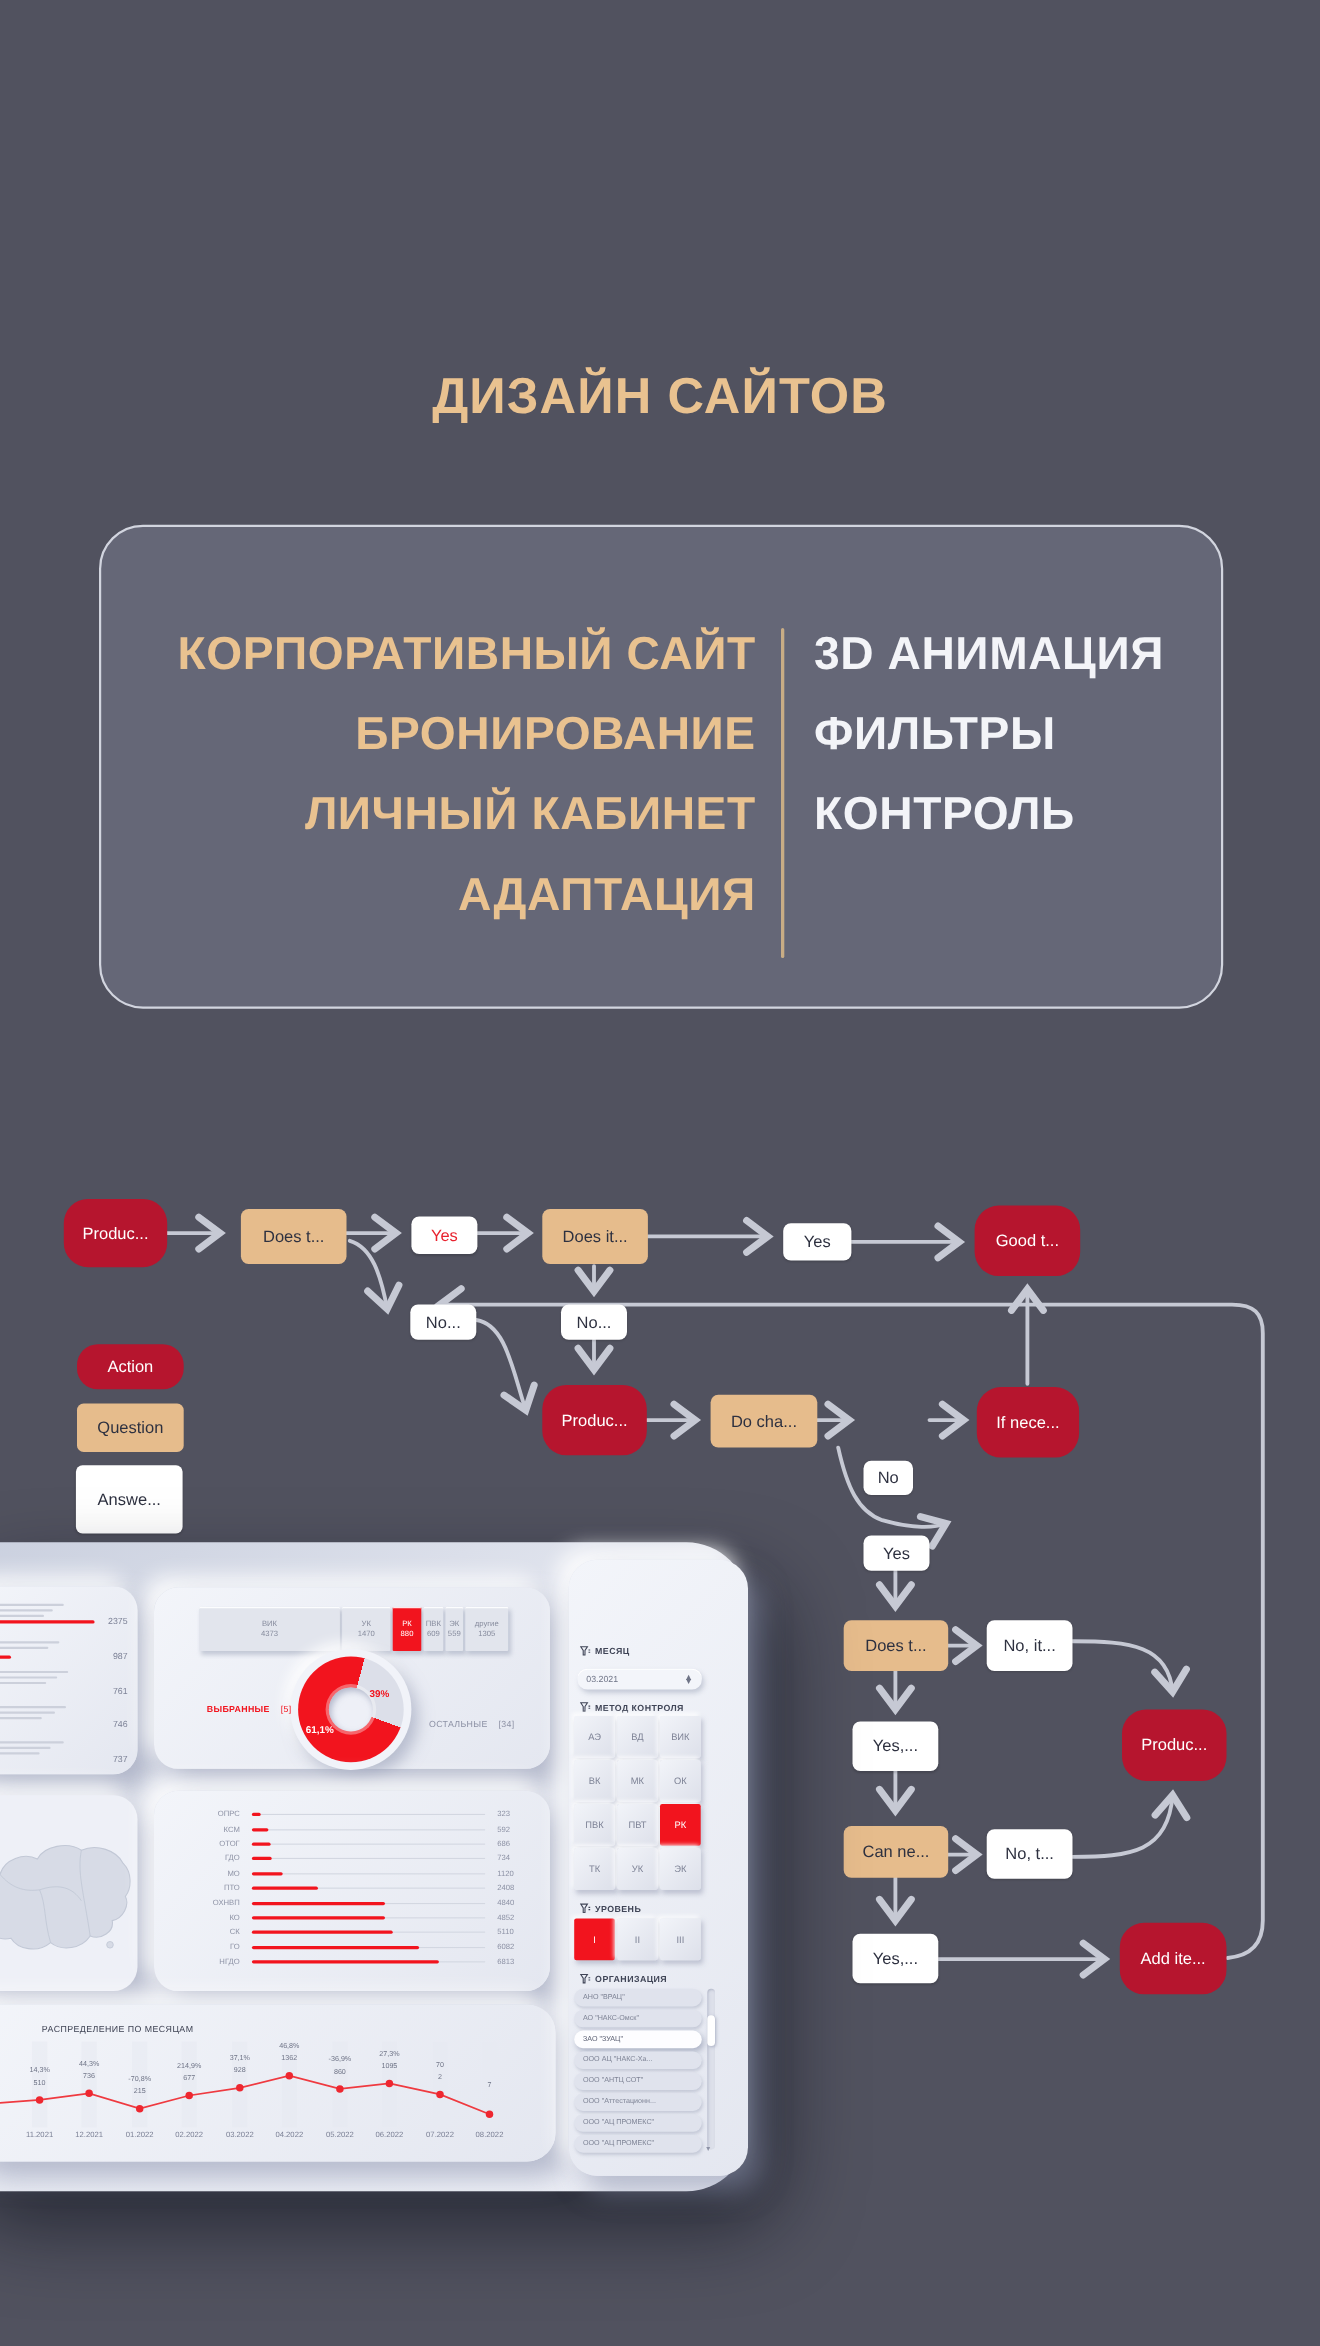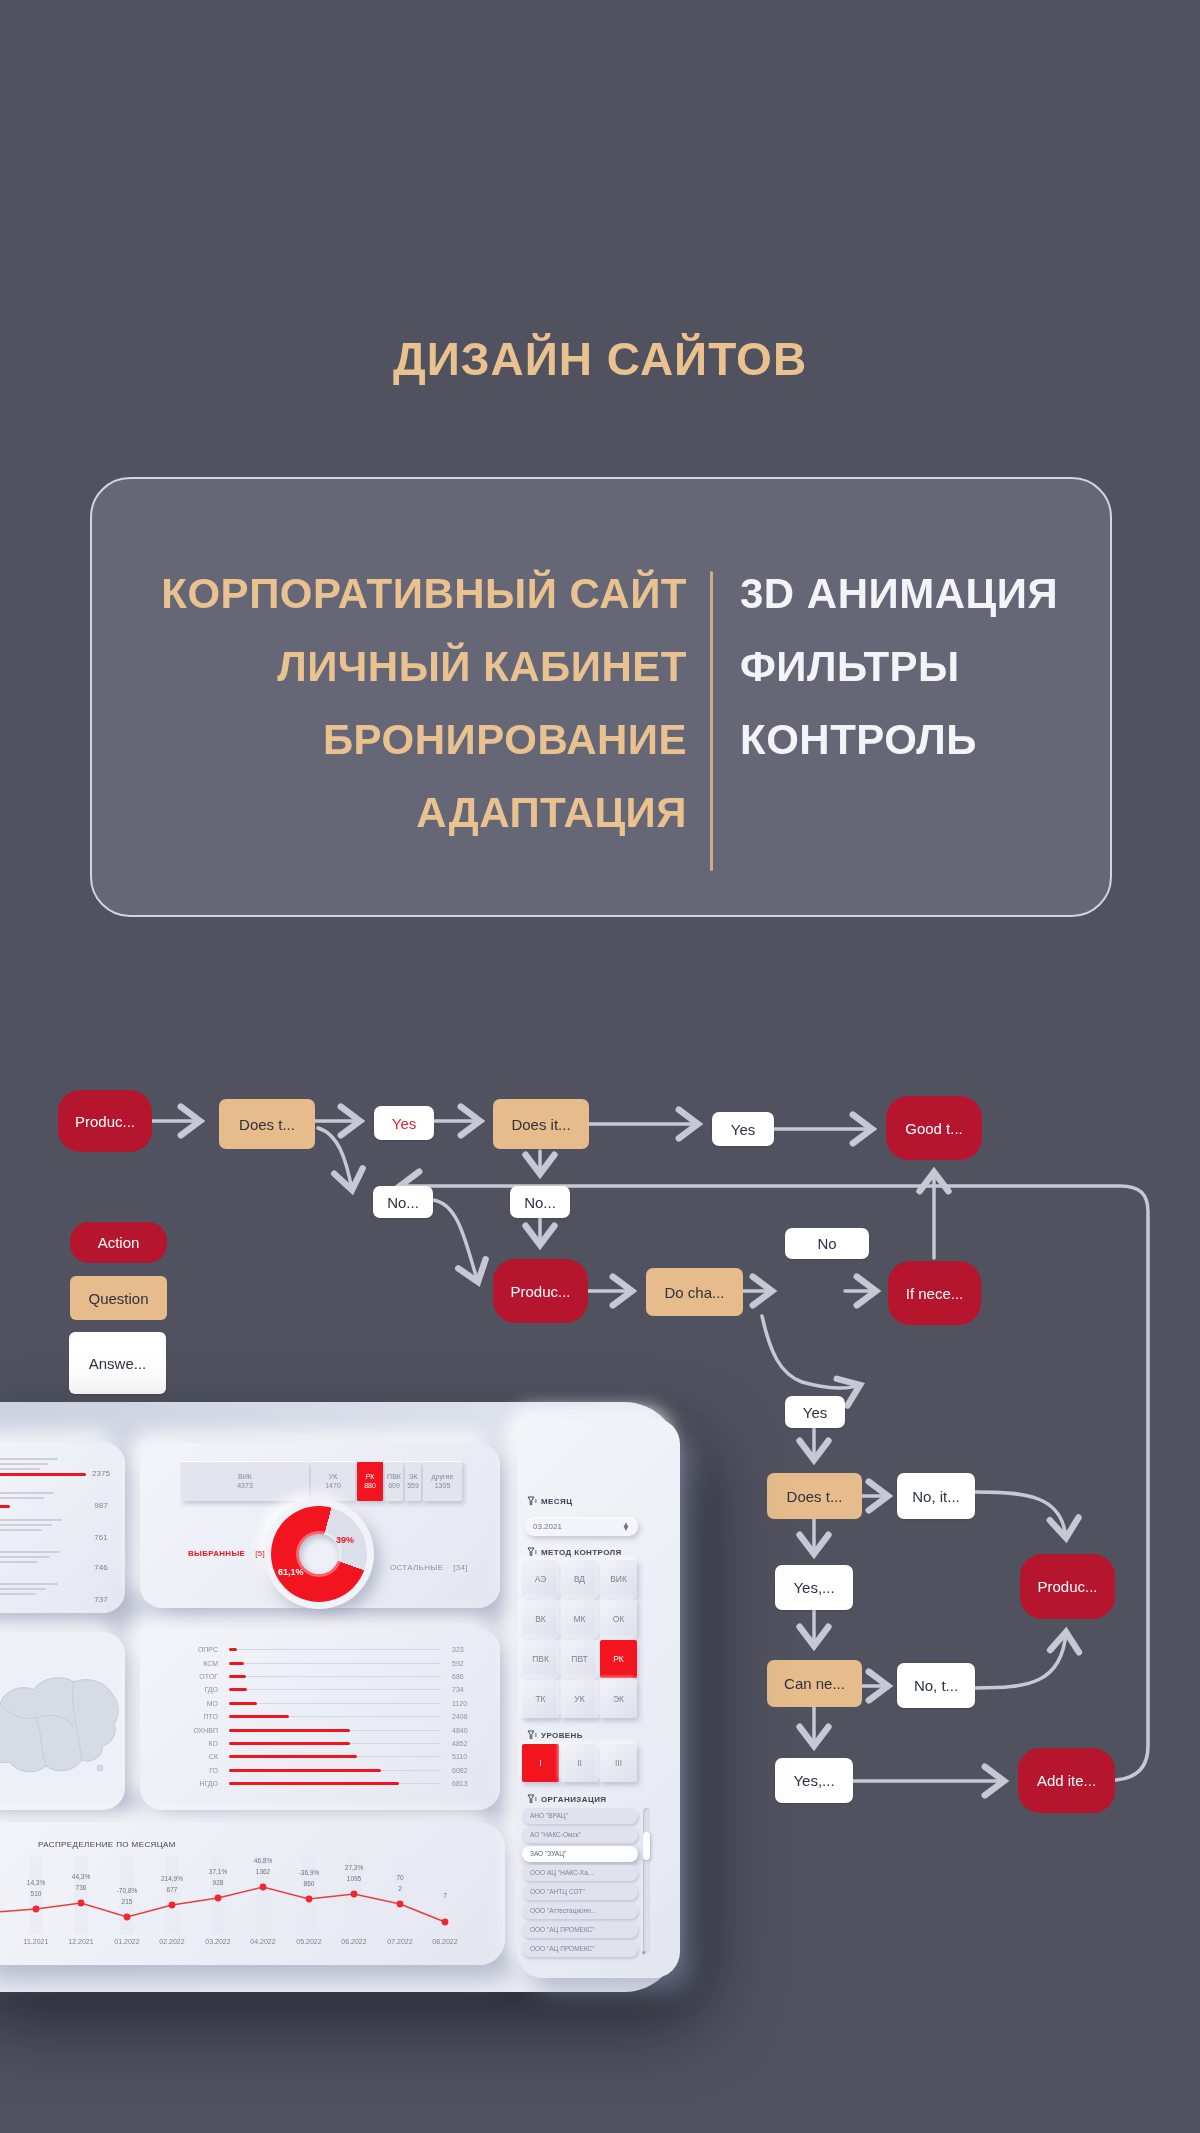--- a/index.html
+++ b/index.html
@@ -26,21 +26,21 @@
   
   .dash{position:absolute;left:-64px;top:1402px;width:744px;height:590px;border-radius:56px;
     background:linear-gradient(155deg,#c9cfde 0%,#e4e7f0 38%,#eef0f7 100%);
     box-shadow:30px 34px 70px rgba(10,12,24,.55);}
   .card{position:absolute;border-radius:22px;
     background:linear-gradient(135deg,#f3f5fa,#e4e7f0);
     box-shadow:12px 14px 24px rgba(136,144,172,.55),-10px -10px 18px rgba(255,255,255,.85);}
   
   .tlg{position:absolute;left:8px;width:86px;}
   .tl{height:2px;background:#ccd0db;margin:3px 0;border-radius:1px;}
-  .mb-val{position:absolute;right:9px;width:30px;text-align:center;font-size:8px;color:#7c8196;}
+  .mb-val{position:absolute;right:9px;width:30px;text-align:right;font-size:8px;color:#7c8196;}
   .mb-bar{position:absolute;left:0;height:3px;background:#f2141e;border-radius:2px;}
   
   .seg-bar{position:absolute;left:41px;top:18px;display:flex;gap:2px;}
   .seg{height:40px;background:#e2e5ed;box-shadow:inset 0 1px 0 rgba(255,255,255,.9),2px 3px 4px rgba(145,152,175,.45);
        display:flex;flex-direction:column;align-items:center;justify-content:center;border-radius:1px;}
   .seg span{font-size:7px;color:#868b9d;line-height:9px;white-space:nowrap;}
   .seg.sel{background:#f2141e;}
   .seg.sel span{color:#fff;}
   .donut-plate{position:absolute;left:124px;top:56px;width:110px;height:110px;border-radius:50%;
     background:#f1f3f9;box-shadow:6px 8px 14px rgba(136,144,172,.5),-6px -6px 12px rgba(255,255,255,.9);}
@@ -93,22 +93,22 @@
 </head>
 <body>
 
 <div id="page">
 
   <div class="main-title">ДИЗАЙН САЙТОВ</div>
 
   <div class="info-panel">
     <div class="ip-col ip-left">
       <div class="ip-row">КОРПОРАТИВНЫЙ САЙТ</div>
+      <div class="ip-row">БРОНИРОВАНИЕ</div>
       <div class="ip-row">ЛИЧНЫЙ КАБИНЕТ</div>
-      <div class="ip-row">БРОНИРОВАНИЕ</div>
       <div class="ip-row">АДАПТАЦИЯ</div>
     </div>
     <div class="ip-divider"></div>
     <div class="ip-col ip-right">
       <div class="ip-row">3D АНИМАЦИЯ</div>
       <div class="ip-row">ФИЛЬТРЫ</div>
       <div class="ip-row">КОНТРОЛЬ</div>
     </div>
   </div>
 
@@ -149,21 +149,21 @@
   <div class="nd nd-red" style="left:58px;top:1090px;width:94px;height:62px">Produc...</div>
   <div class="nd nd-tan" style="left:219px;top:1099px;width:96px;height:50px">Does t...</div>
   <div class="nd nd-white red-text" style="left:374px;top:1106px;width:60px;height:34px">Yes</div>
   <div class="nd nd-tan" style="left:493px;top:1099px;width:96px;height:50px">Does it...</div>
   <div class="nd nd-white" style="left:712px;top:1112px;width:62px;height:34px">Yes</div>
   <div class="nd nd-red" style="left:886px;top:1096px;width:96px;height:64px">Good t...</div>
   <div class="nd nd-white" style="left:373px;top:1186px;width:60px;height:32px">No...</div>
   <div class="nd nd-white" style="left:510px;top:1186px;width:60px;height:32px">No...</div>
   <div class="nd nd-red" style="left:493px;top:1259px;width:95px;height:64px">Produc...</div>
   <div class="nd nd-tan" style="left:646px;top:1268px;width:97px;height:48px">Do cha...</div>
-  <div class="nd nd-white" style="left:785px;top:1228px;width:84px;height:31px">No</div>
+  <div class="nd nd-white" style="left:785px;top:1328px;width:45px;height:31px">No</div>
   <div class="nd nd-red" style="left:888px;top:1261px;width:93px;height:64px">If nece...</div>
   <div class="nd nd-white" style="left:785px;top:1396px;width:60px;height:32px">Yes</div>
   <div class="nd nd-tan" style="left:767px;top:1473px;width:95px;height:46px">Does t...</div>
   <div class="nd nd-white" style="left:897px;top:1473px;width:78px;height:46px">No, it...</div>
   <div class="nd nd-white" style="left:775px;top:1565px;width:78px;height:45px">Yes,...</div>
   <div class="nd nd-red" style="left:1020px;top:1554px;width:95px;height:65px">Produc...</div>
   <div class="nd nd-tan" style="left:767px;top:1660px;width:95px;height:47px">Can ne...</div>
   <div class="nd nd-white" style="left:897px;top:1663px;width:78px;height:45px">No, t...</div>
   <div class="nd nd-white" style="left:775px;top:1758px;width:78px;height:45px">Yes,...</div>
   <div class="nd nd-red" style="left:1018px;top:1748px;width:97px;height:65px">Add ite...</div>

